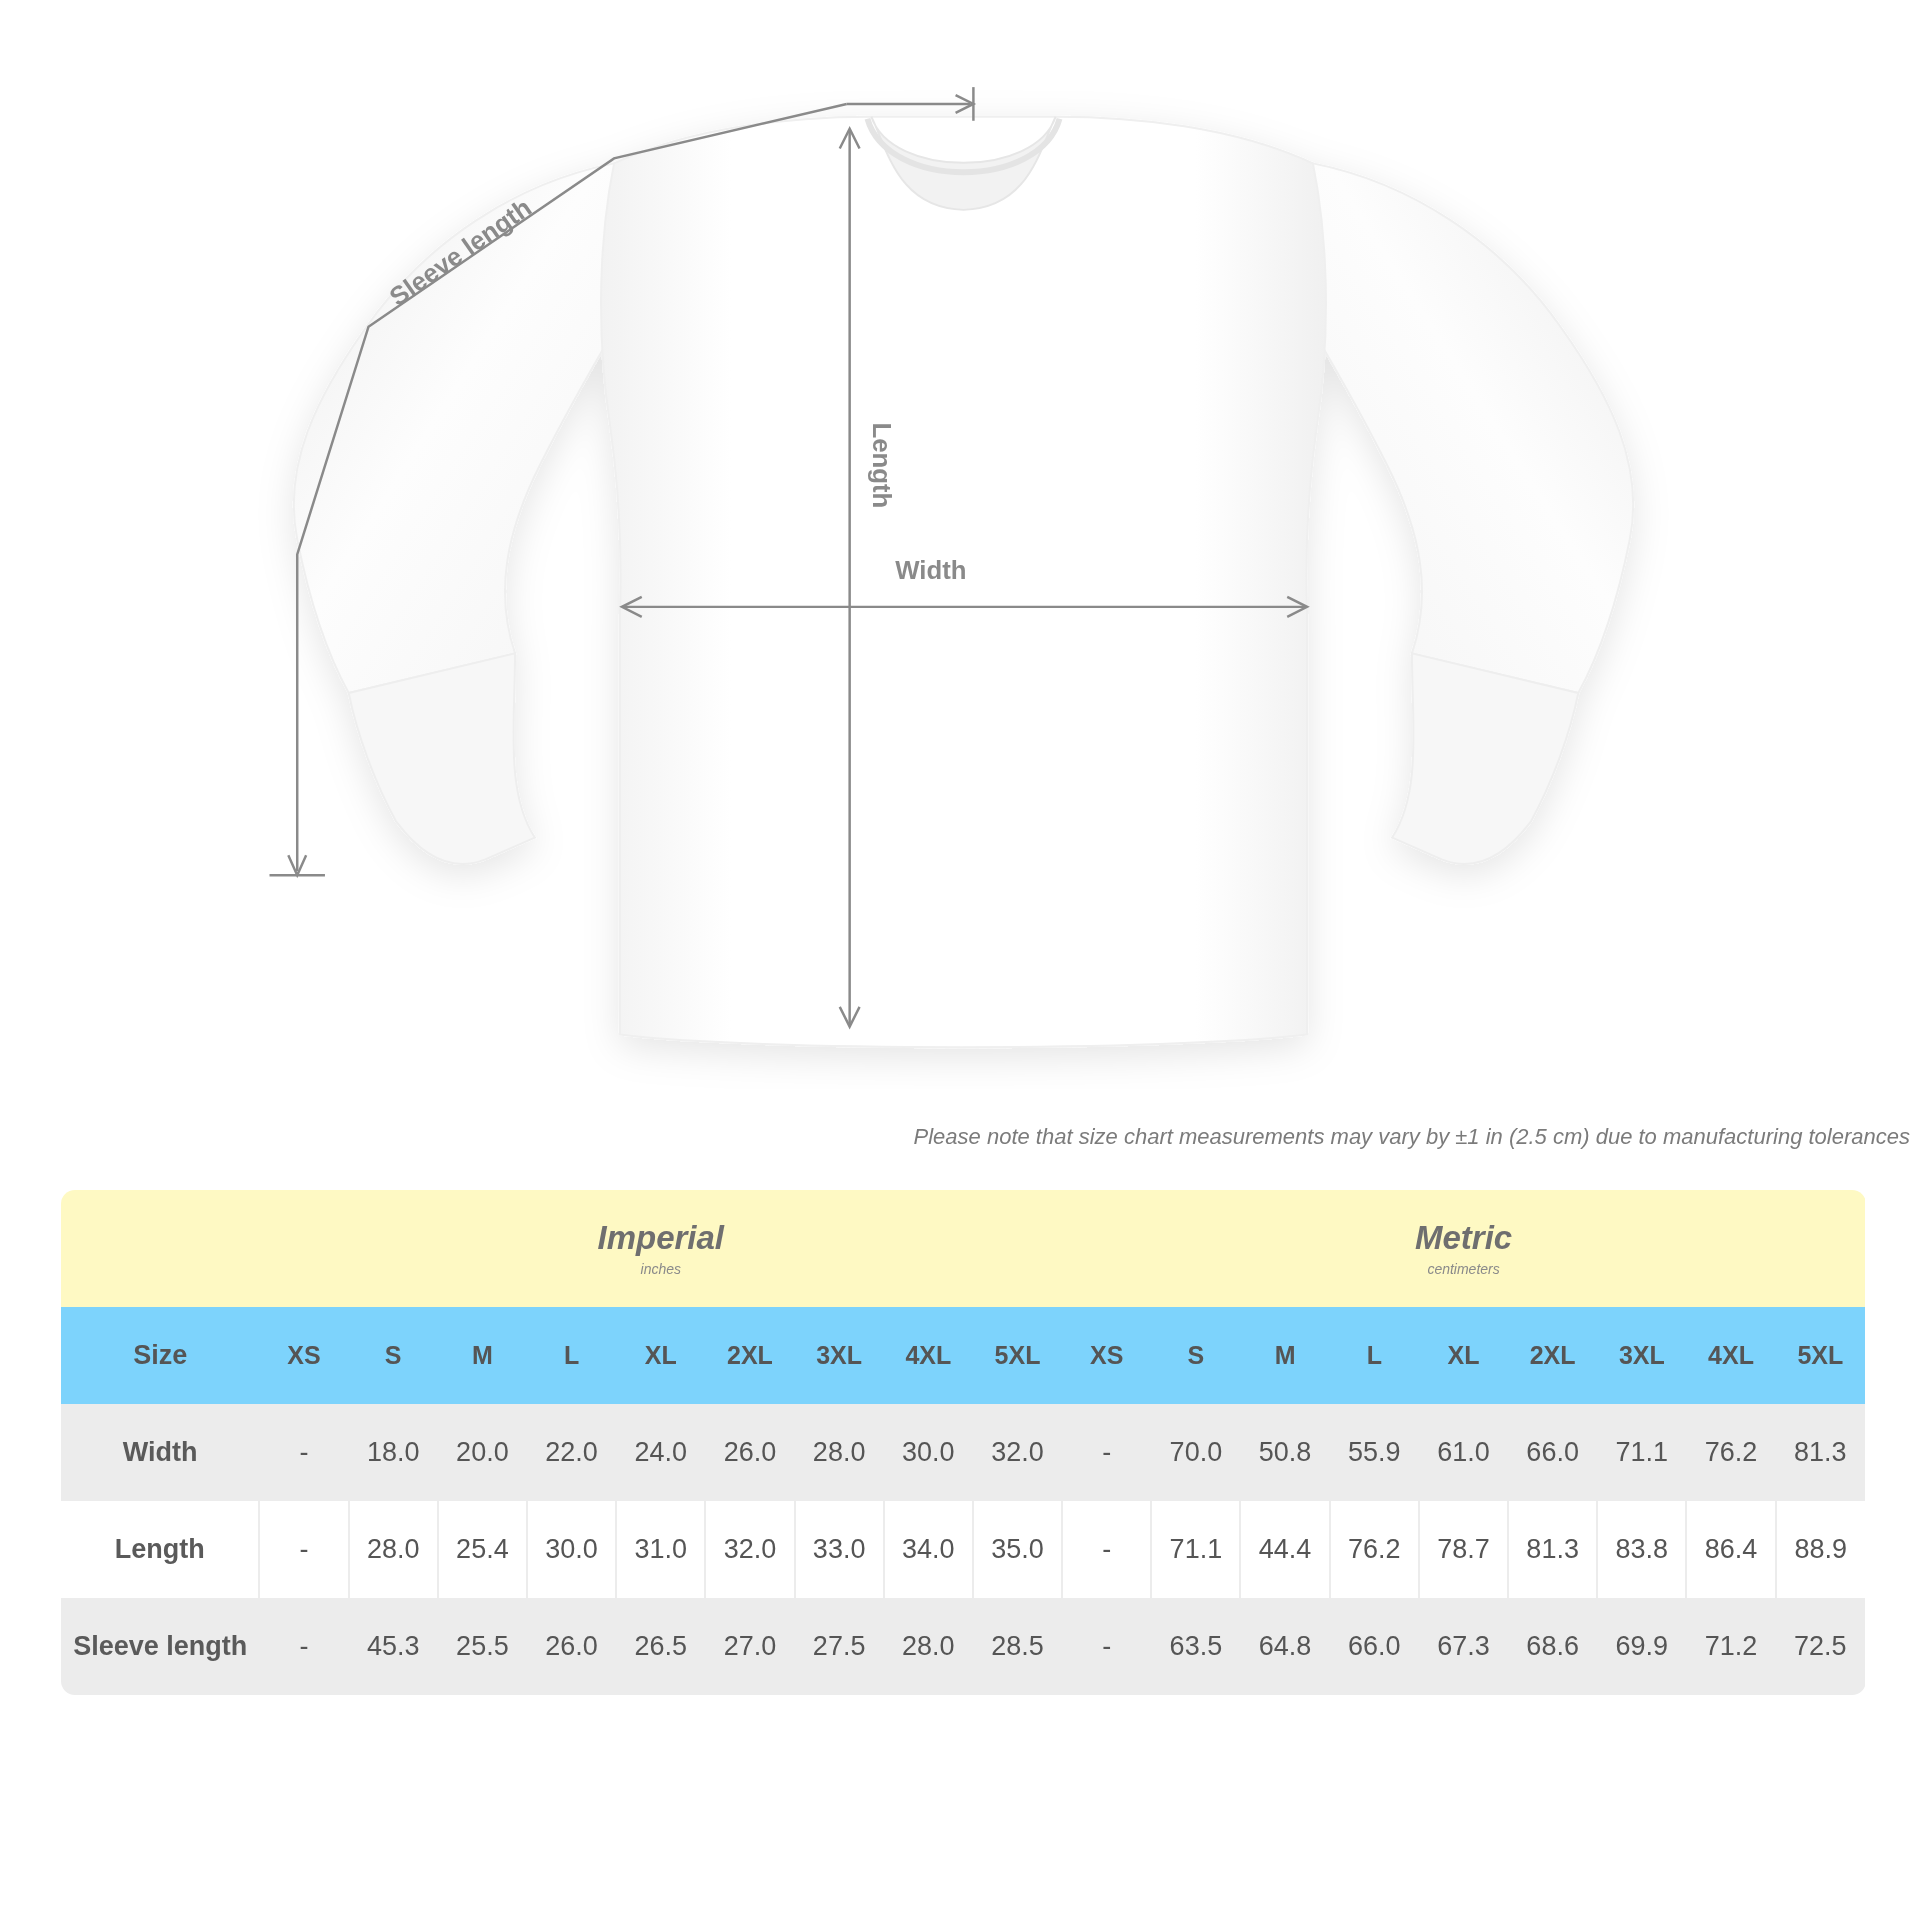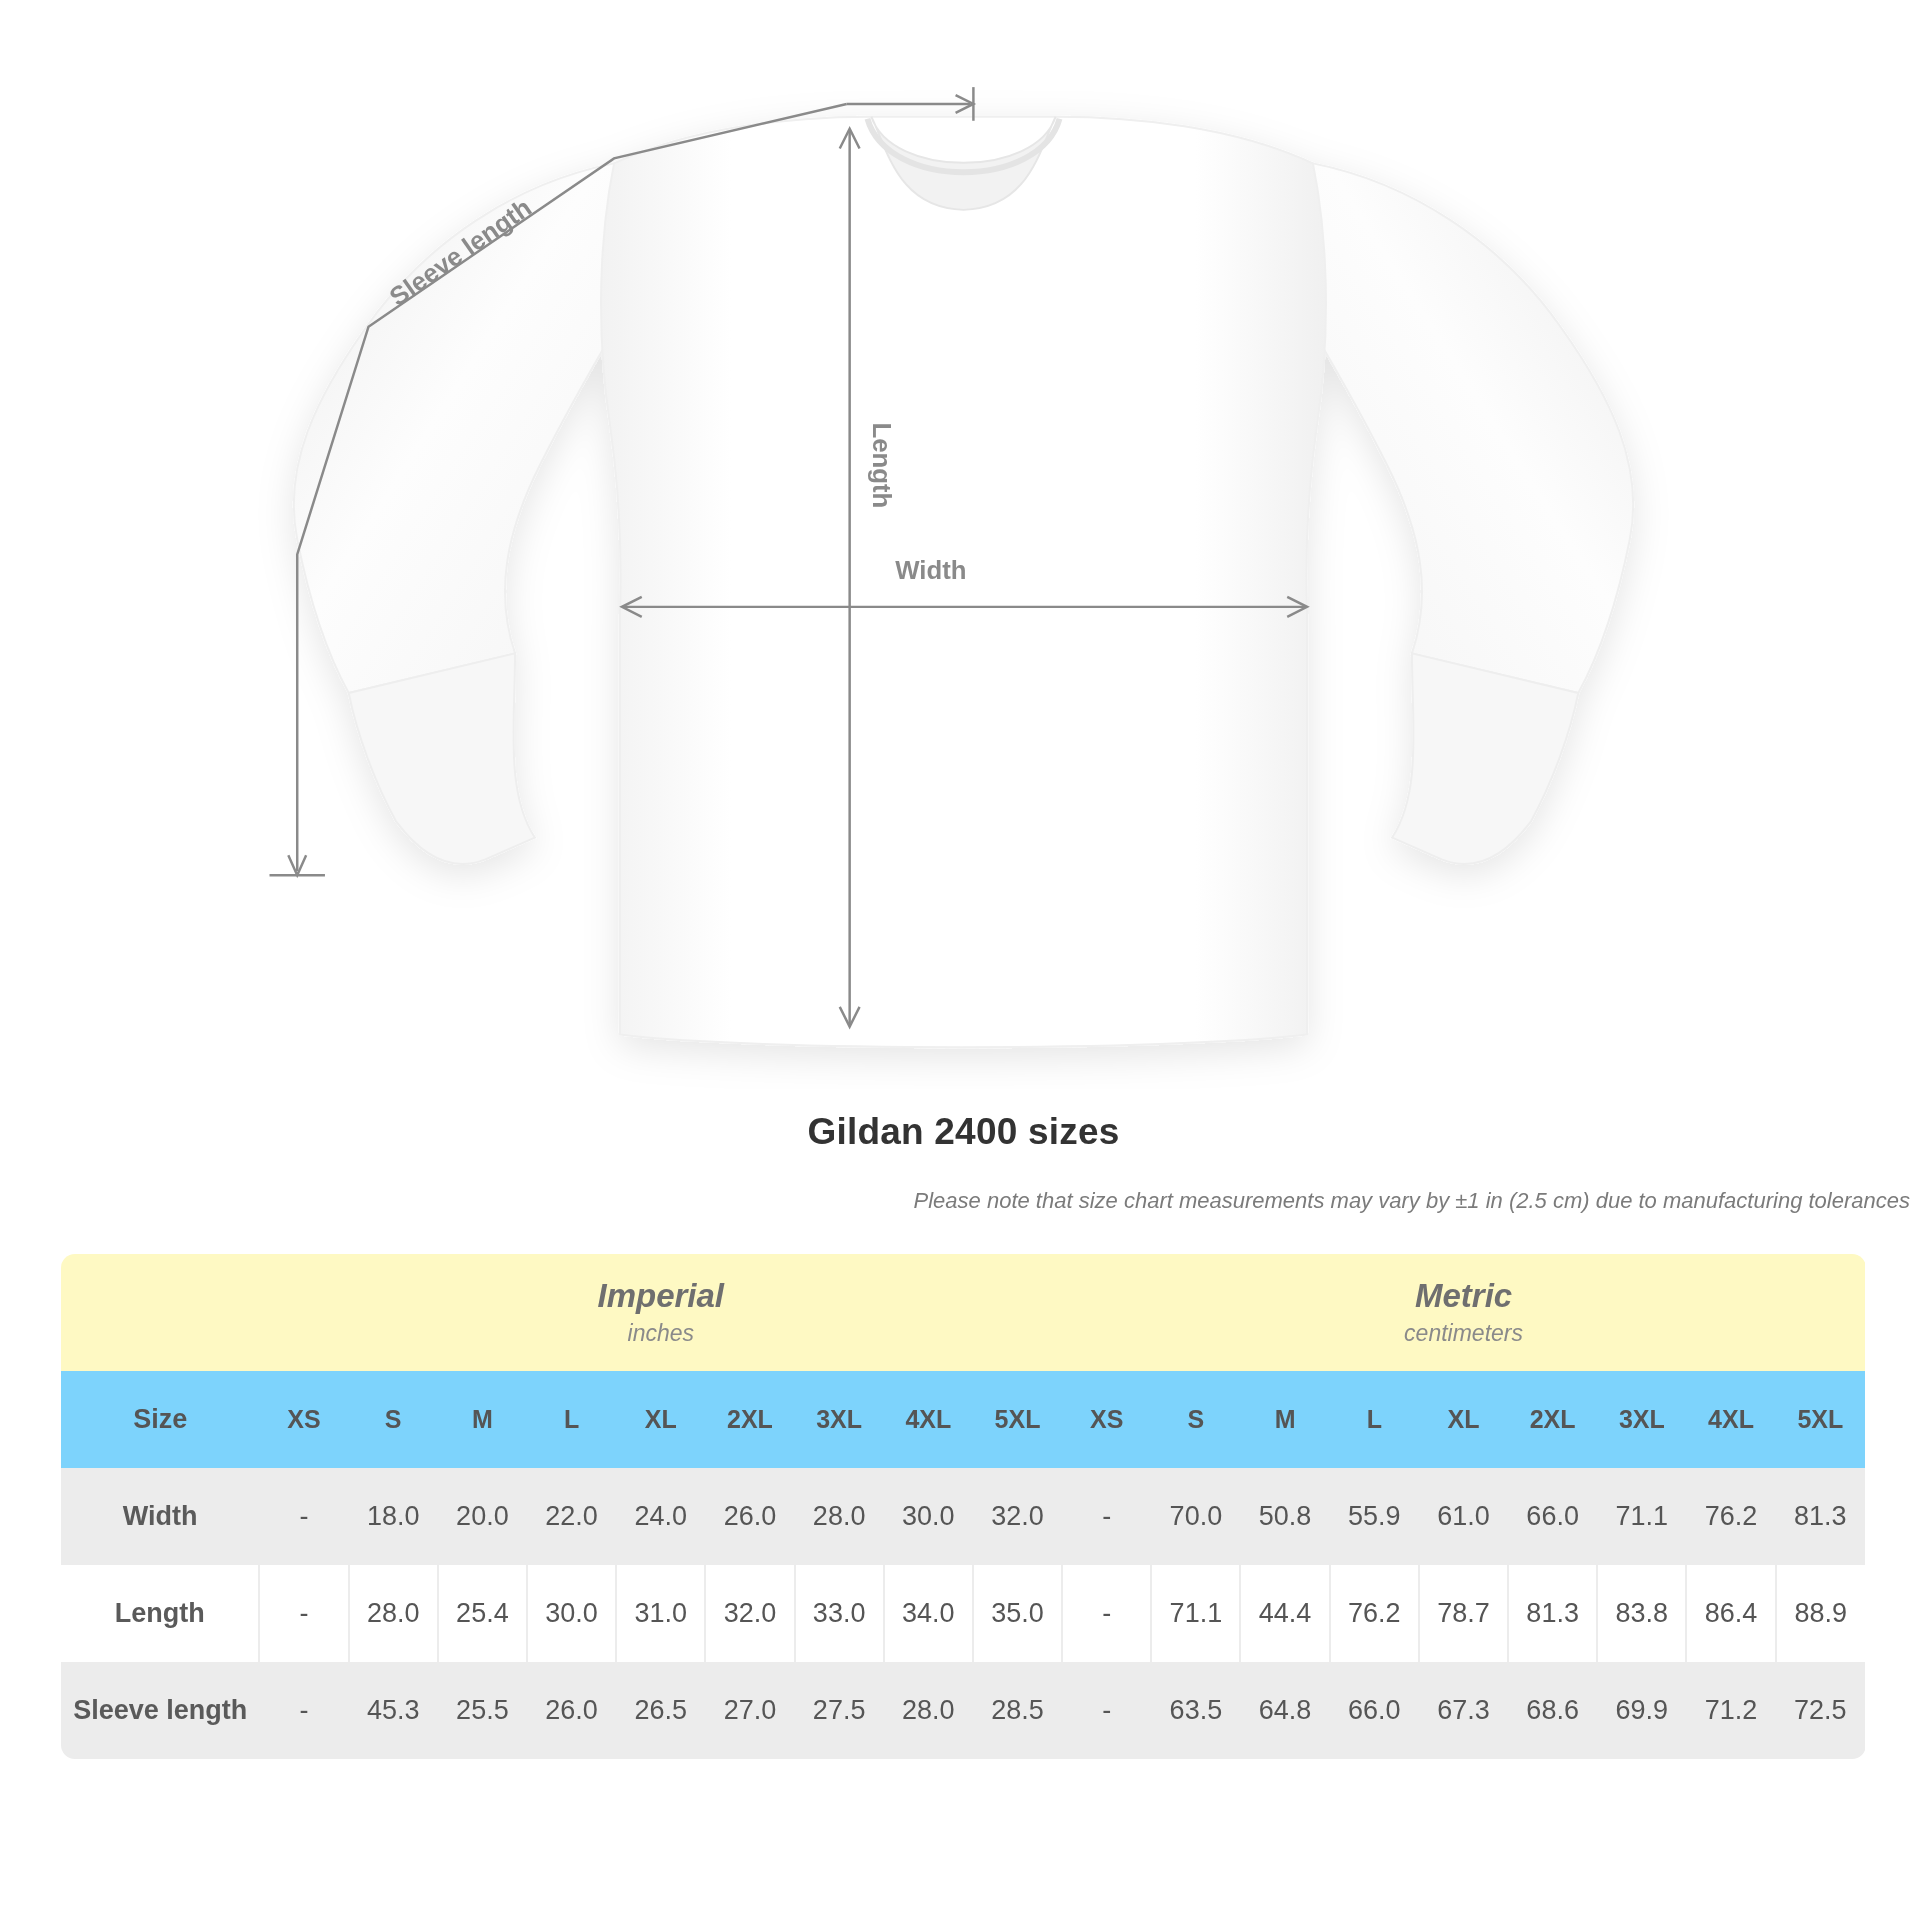--- a/index.html
+++ b/index.html
@@ -76,21 +76,21 @@
     padding: 0;
   }
   .unit-name {
     font-size: 33px;
     font-style: italic;
     font-weight: bold;
     color: #6f6f6f;
     line-height: 1.25;
   }
   .unit-sub {
-    font-size: 23px;
+    font-size: 14px;
     font-style: italic;
     color: #8a8a8a;
     line-height: 1.5;
   }
   
   .size-row th {
     height: 95px;
     background: #7dd3fc;
     font-size: 26px;
     font-weight: bold;
@@ -217,21 +217,20 @@
       </g>
 
       <text x="470" y="262" transform="rotate(-35 470 262)" text-anchor="middle" font-family="Liberation Sans, sans-serif" font-size="26" font-weight="bold" fill="#8a8a8a">Sleeve length</text>
 
       <text x="882" y="470" transform="rotate(90 882 470)" text-anchor="middle" font-family="Liberation Sans, sans-serif" font-size="26" font-weight="bold" fill="#8a8a8a">Length</text>
 
       <text x="940" y="585" text-anchor="middle" font-family="Liberation Sans, sans-serif" font-size="26" font-weight="bold" fill="#8a8a8a">Width</text>
     </svg>
   </div>
 
-  <h1 class="chart-title">Gildan 2400 sizes</h1>
   <p class="chart-subtitle">Please note that size chart measurements may vary by ±1 in (2.5 cm) due to manufacturing tolerances</p>
 
   <div class="table-wrap">
     <table class="size-table">
       <colgroup>
         <col style="width:198px">
         <col span="18" style="width:89px">
       </colgroup>
       <tbody id="table-body">
           <tr class="unit-band">

